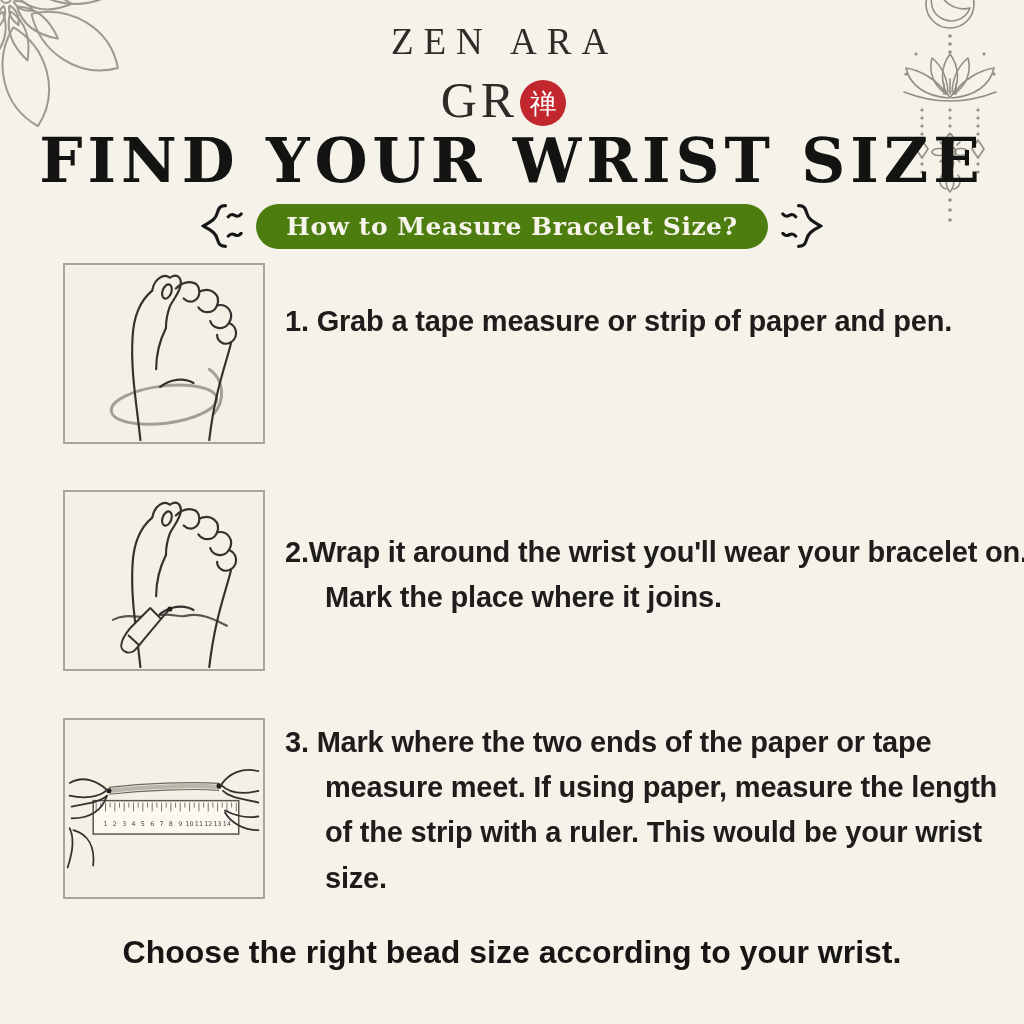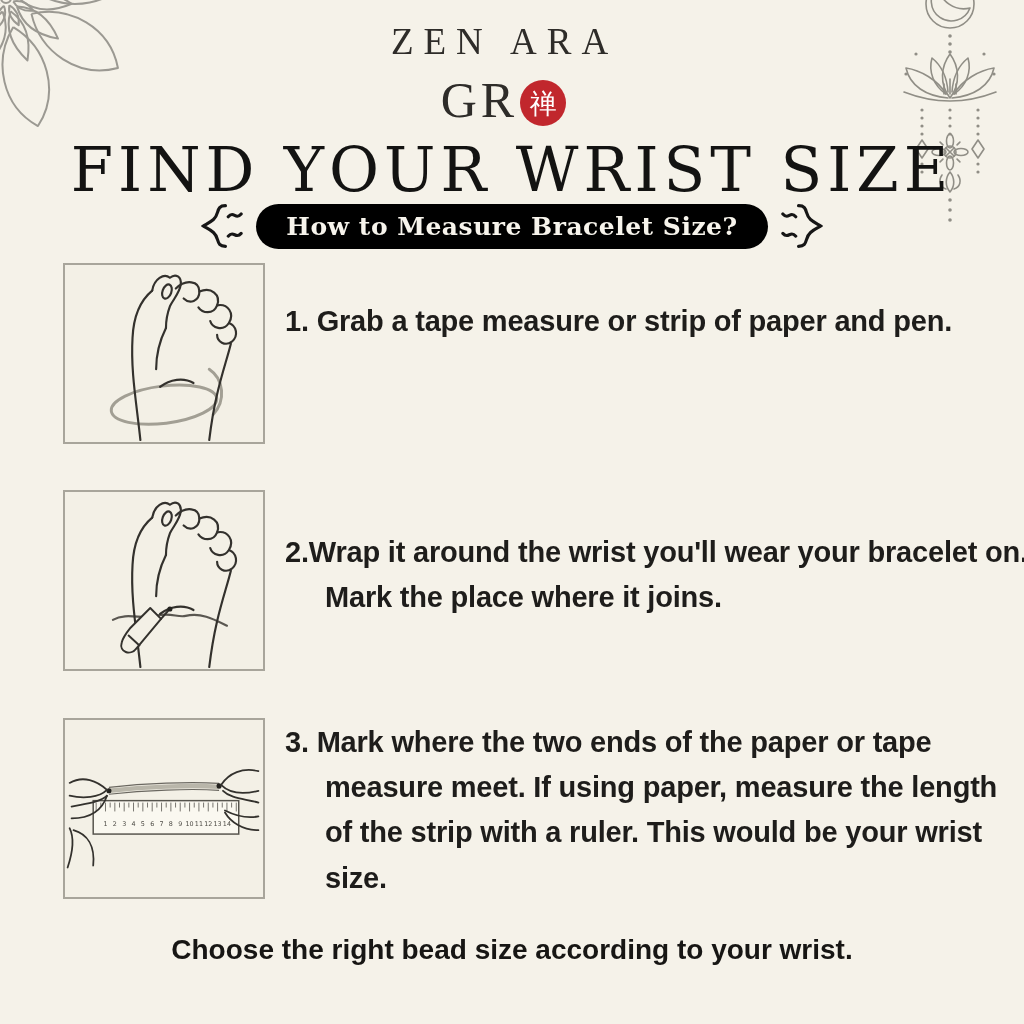--- a/index.html
+++ b/index.html
@@ -20,49 +20,49 @@
   .logo-line1{font-size:37px;letter-spacing:10px;}
   .logo-line2{font-size:50px;letter-spacing:4px;margin-top:8px;
               display:flex;align-items:center;justify-content:center;}
   .zen-dot{width:46px;height:46px;border-radius:50%;background:#c1272d;
            display:inline-flex;align-items:center;justify-content:center;
            margin:0 2px;transform:translateY(3px);}
   .zen-dot .zen-char{font-size:27px;color:#ffffff;letter-spacing:0;
            font-family:"DejaVu Sans",sans-serif;line-height:1;}
 
   
-  .title{position:absolute;top:118px;left:0;right:0;margin:16px;text-align:center;
-         font-family:"DejaVu Serif",serif;font-weight:400;font-size:61px;
+  .title{position:absolute;top:118px;left:0;right:0;margin:7px;text-align:center;
+         font-family:"DejaVu Serif",serif;font-weight:700;font-size:61px;
          letter-spacing:5px;color:#131312;}
 
   
   .badge-row{position:absolute;top:201px;left:0;right:0;
              display:flex;justify-content:center;align-items:center;gap:13px;}
-  .badge{background:#000000;color:#f7f4ec;border-radius:24px;height:45px;
+  .badge{background:#4d7c0f;color:#f7f4ec;border-radius:24px;height:45px;
          line-height:45px;padding:0 30px;font-family:"DejaVu Serif",serif;
          font-weight:700;font-size:25px;letter-spacing:0.5px;white-space:nowrap;}
 
   
   .step{position:absolute;left:63px;display:flex;gap:20px;align-items:flex-start;}
   .step-1{top:263px;}
   .step-2{top:490px;}
   .step-3{top:718px;}
   .illus-box{flex:0 0 202px;height:181px;box-sizing:border-box;
              border:2px solid #a8a59b;background:#f3f0e6;}
   .illus-box svg{width:100%;height:100%;display:block;}
   .step-text{margin:0;width:706px;font-size:29px;line-height:1.56;
              font-weight:700;color:#1e1d1b;letter-spacing:-0.2px;
              padding-left:40px;text-indent:-40px;}
   .step-1 .step-text{padding-top:36px;}
   .step-2 .step-text{padding-top:40px;}
   .step-3 .step-text{padding-top:2px;}
 
   
   .footer{position:absolute;top:934px;left:0;right:0;margin:0;text-align:center;
-          font-size:28px;font-weight:700;color:#171614;}
+          font-size:32px;font-weight:700;color:#171614;}
 
   
   .hand-art{stroke:#33312d;stroke-width:2.2;fill:none;
             stroke-linecap:round;stroke-linejoin:round;}
   .tape-art{stroke:#a29f94;stroke-width:3;fill:none;stroke-linecap:round;}
   .marker-art{stroke:#33312d;stroke-width:2;fill:#f3f0e6;
               stroke-linecap:round;stroke-linejoin:round;}
   .wavy-art{stroke:#5a5751;stroke-width:2.2;fill:none;stroke-linecap:round;}
   .gray-orn{stroke:#908e86;stroke-width:1.6;fill:none;
             stroke-linecap:round;stroke-linejoin:round;}

